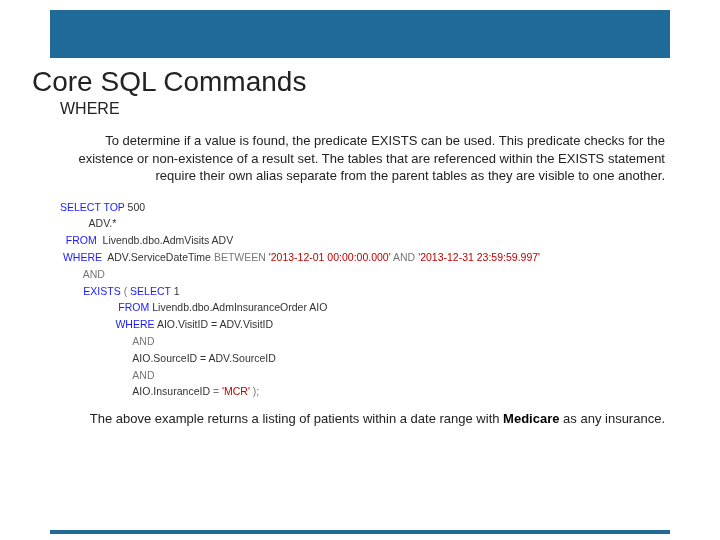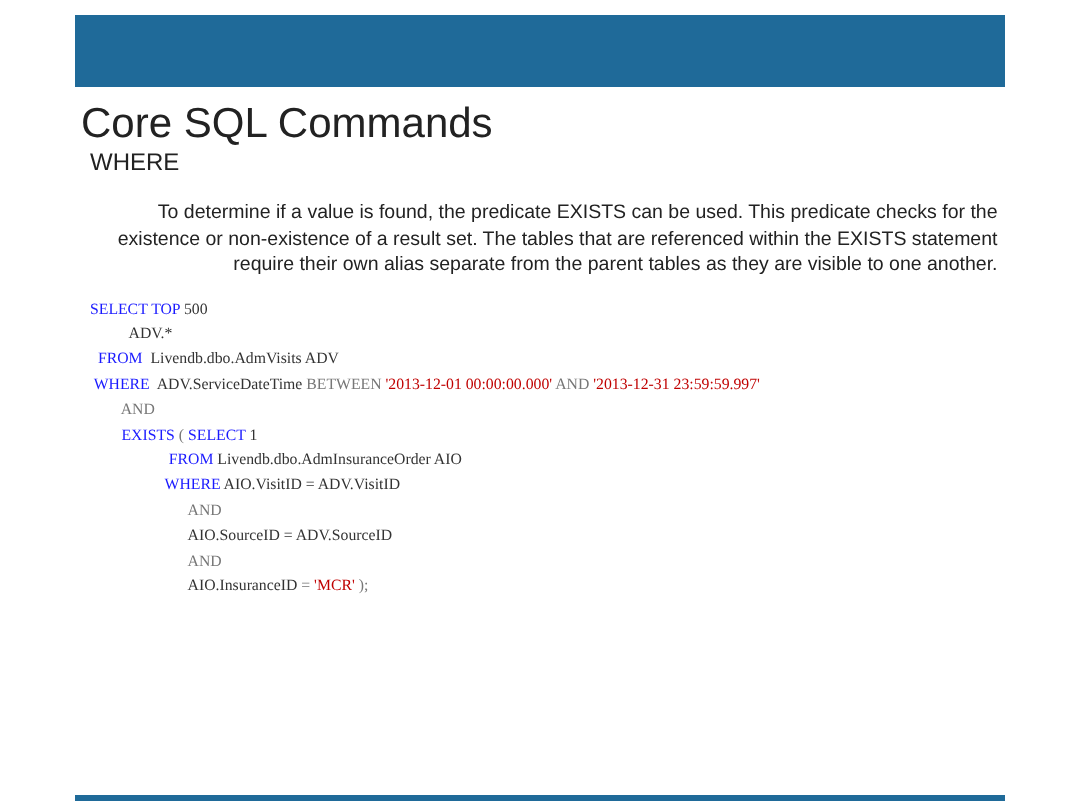--- a/index.html
+++ b/index.html
@@ -1,22 +1,22 @@
 <!DOCTYPE html>
 <html><head>
 <meta charset="utf-8">
 <style>
   * { margin: 0; padding: 0; box-sizing: border-box; }
   html, body { width: 720px; height: 540px; background: #fff; font-family: Verdana, Geneva, sans-serif; color: #222; }
   .slide { width: 720px; height: 540px; position: relative; padding: 0; }
   .topbar { background: #1f6a99; height: 48px; margin: 10px 50px 0 50px; }
-  .title { font-size: 28px; font-weight: 400; margin: 8px 50px 2px 54px; color: #222; }
+  .title { font-size: 28px; font-weight: 400; margin: 8px 50px 2px 32px; color: #222; }
   .subtitle { font-size: 16px; font-weight: 400; margin: 0 50px 14px 60px; color: #222; }
   .para { font-size: 13px; line-height: 1.35; margin: 0 55px 14px 60px; color: #222; text-align: right; }
-  .code { font-family: Liberation Serif, serif; font-size: 10.5px; line-height: 1.6; margin: 6px 40px 10px 60px; white-space: pre; color: #333; }
+  .code { font-family: Liberation Sans, sans-serif; font-size: 10.5px; line-height: 1.6; margin: 6px 40px 10px 60px; white-space: pre; color: #333; }
   .kw { color: #1a1aff; }   
   .op { color: #777; }      
   .num { color: #333; }
   .str { color: #c00000; }  
   .bold { font-weight: bold; color: #000; }
   .footer-rule { position: absolute; left: 50px; right: 50px; bottom: 16px; height: 4px; background: #1f6a99; }
 </style>
 </head>
 <body>
 
@@ -34,15 +34,18 @@
  <span class="kw">WHERE</span>  <span>ADV.ServiceDateTime</span> <span class="op">BETWEEN</span> <span class="str">'2013-12-01 00:00:00.000'</span> <span class="op">AND</span> <span class="str">'2013-12-31 23:59:59.997'</span>
         <span class="op">AND</span>
         <span class="kw">EXISTS</span> <span class="op">(</span> <span class="kw">SELECT</span> <span>1</span>
                     <span class="kw">FROM</span> <span>Livendb.dbo.AdmInsuranceOrder AIO</span>
                    <span class="kw">WHERE</span> <span>AIO.VisitID = ADV.VisitID</span>
                          <span class="op">AND</span>
                          <span>AIO.SourceID = ADV.SourceID</span>
                          <span class="op">AND</span>
                          <span>AIO.InsuranceID</span> <span class="op">=</span> <span class="str">'MCR'</span> <span class="op">);</span></div>
 
+  <p class="para">
+    <span>The above example returns a listing of patients within a date range with </span><span class="bold">Medicare</span><span> as any insurance.</span>
+  </p>
 
   <div class="footer-rule"></div>
 </div>
 
 </body></html>

